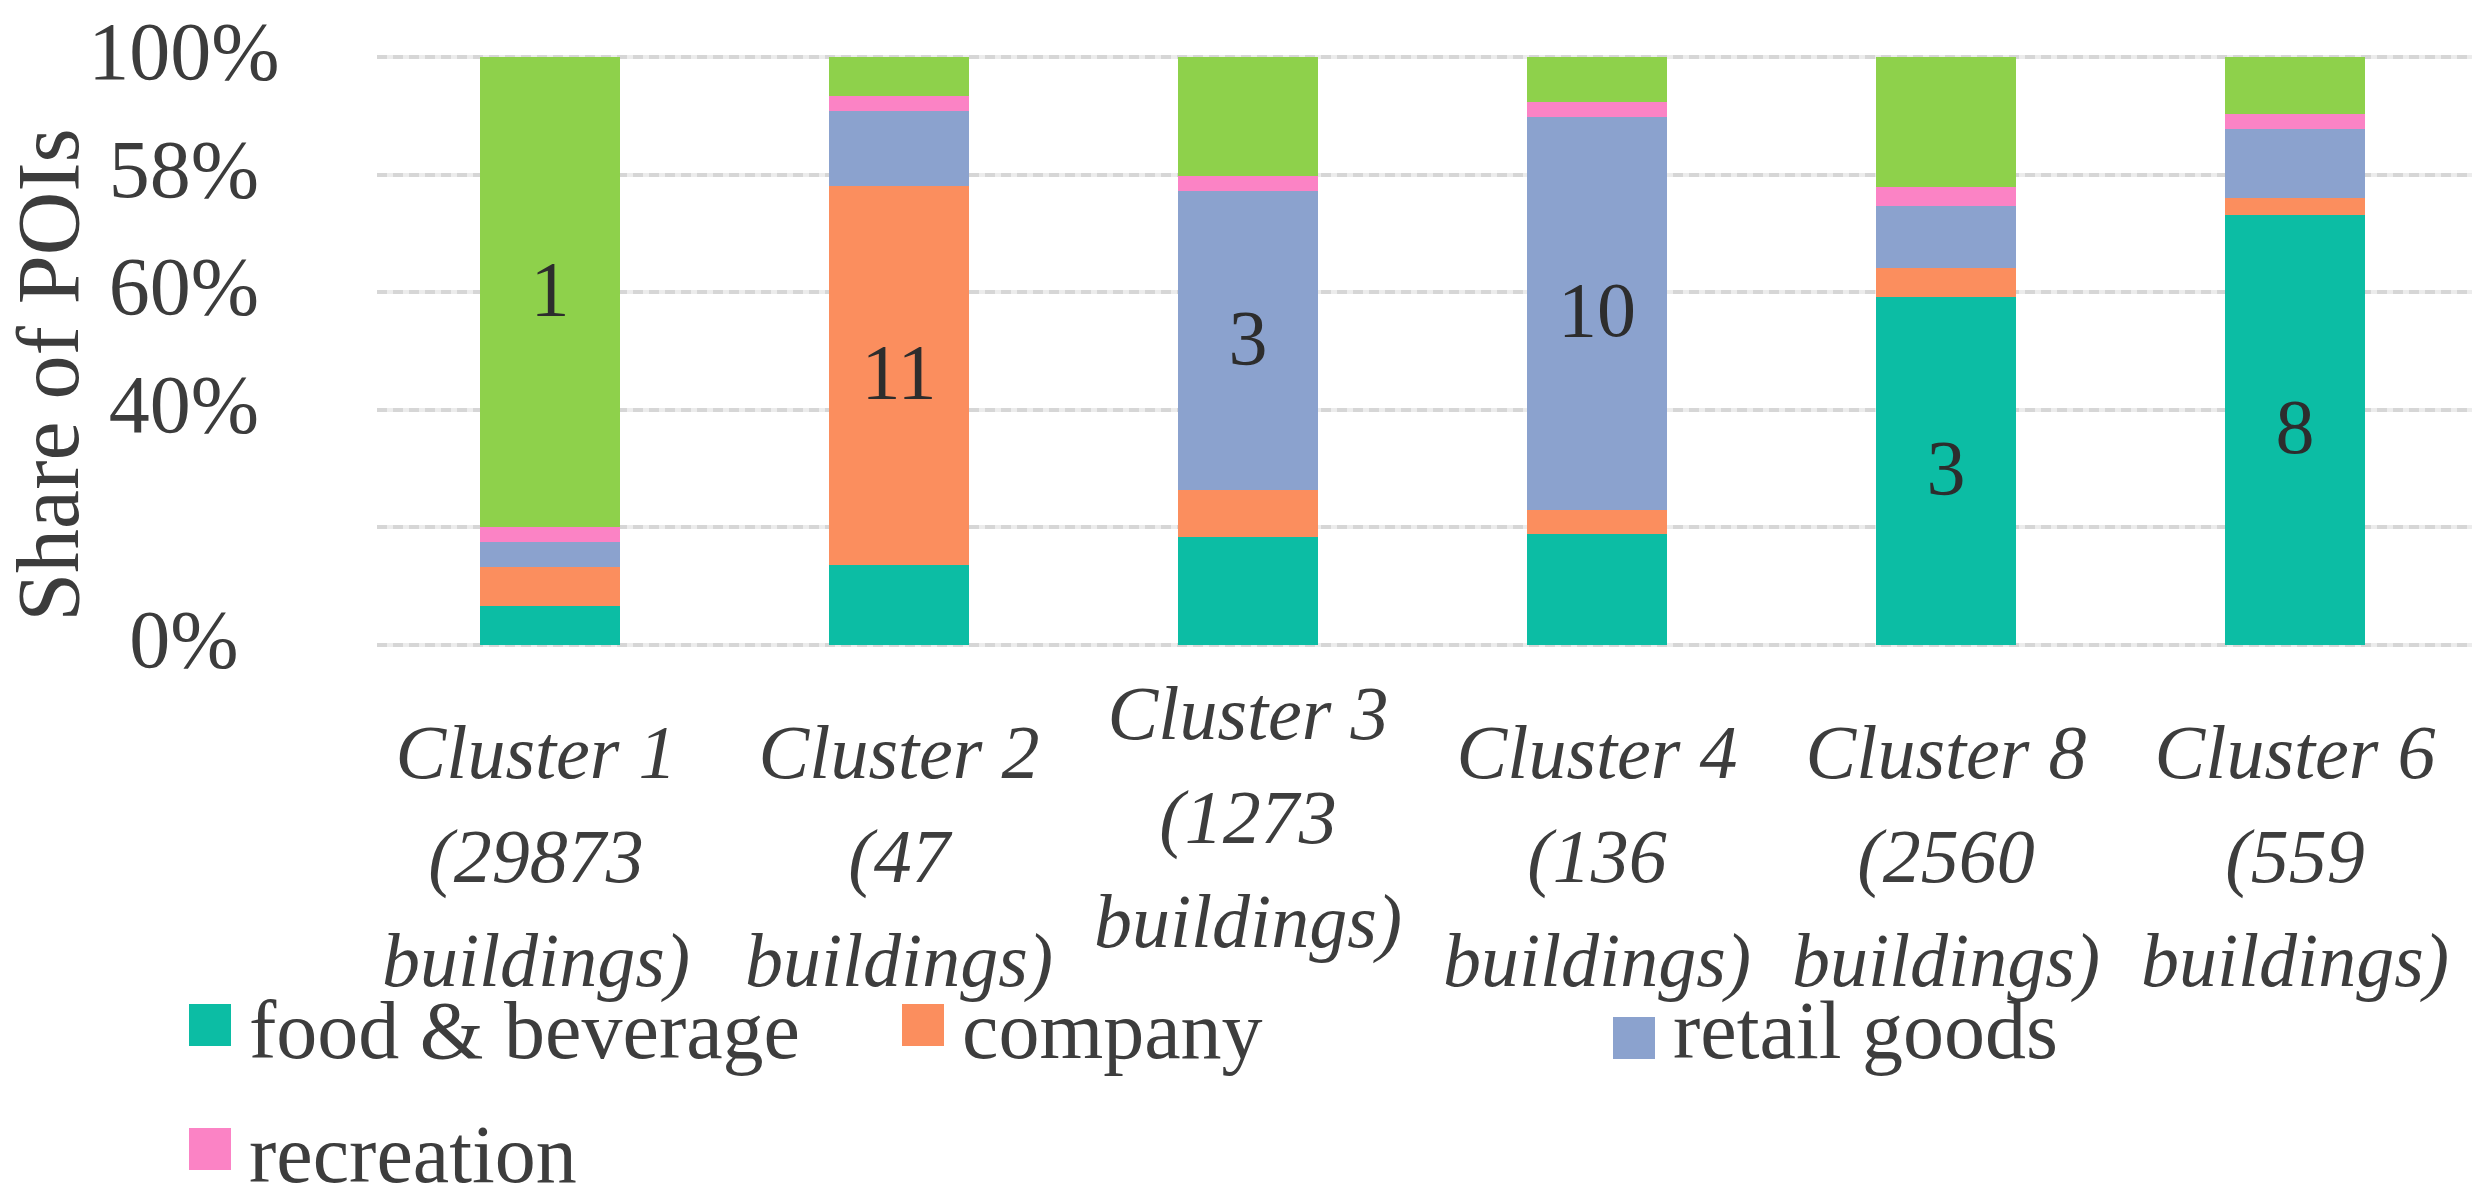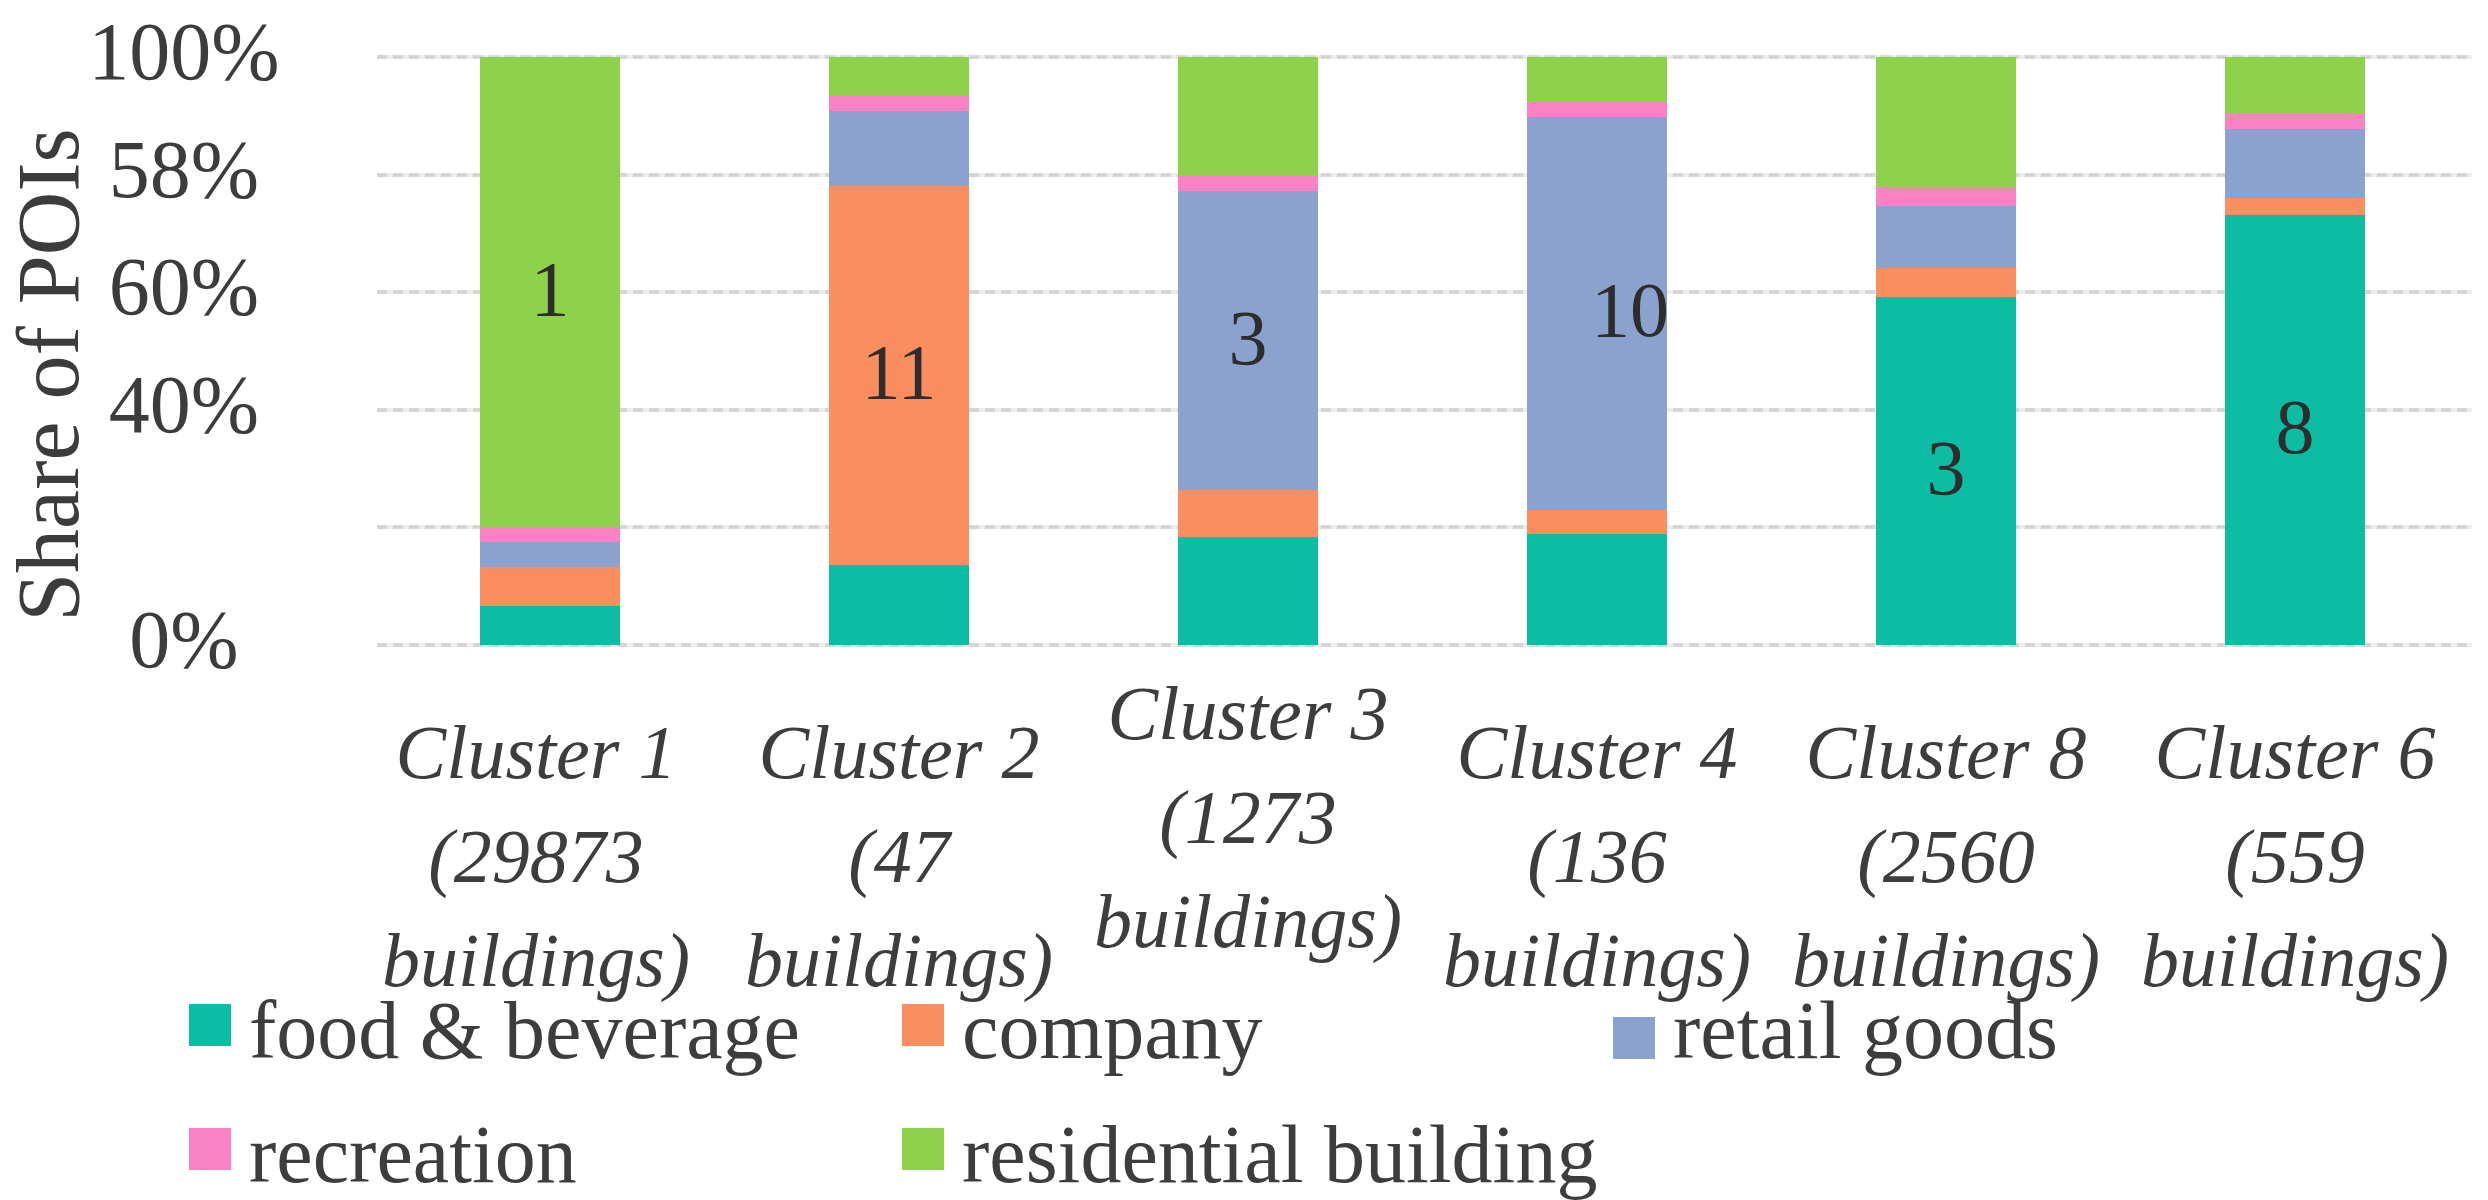--- a/index.html
+++ b/index.html
@@ -75,21 +75,21 @@
       <div class="bar-seg" style="left: 1178px; width: 140px; top: 490.356px; height: 46.452px; background: rgb(251, 142, 94);"></div>
       <div class="bar-seg" style="left: 1178px; width: 140px; top: 191.064px; height: 299.292px; background: rgb(139, 162, 206);"></div>
       <div class="bar-seg" style="left: 1178px; width: 140px; top: 176.364px; height: 14.7px; background: rgb(251, 131, 197);"></div>
       <div class="bar-seg" style="left: 1178px; width: 140px; top: 57px; height: 119.364px; background: rgb(142, 209, 75);"></div>
       <div class="bar-num" style="left: 1178px; top: 296.71px;">3</div>
       <div class="bar-seg" style="left: 1527px; width: 140px; top: 534.456px; height: 110.544px; background: rgb(12, 189, 164);"></div>
       <div class="bar-seg" style="left: 1527px; width: 140px; top: 509.76px; height: 24.696px; background: rgb(251, 142, 94);"></div>
       <div class="bar-seg" style="left: 1527px; width: 140px; top: 116.976px; height: 392.784px; background: rgb(139, 162, 206);"></div>
       <div class="bar-seg" style="left: 1527px; width: 140px; top: 102.276px; height: 14.7px; background: rgb(251, 131, 197);"></div>
       <div class="bar-seg" style="left: 1527px; width: 140px; top: 57px; height: 45.276px; background: rgb(142, 209, 75);"></div>
-      <div class="bar-num" style="left: 1527px; top: 269.368px; margin-left: 33px;">10</div>
+      <div class="bar-num" style="left: 1527px; top: 269.368px;">10</div>
       <div class="bar-seg" style="left: 1876px; width: 140px; top: 296.904px; height: 348.096px; background: rgb(12, 189, 164);"></div>
       <div class="bar-seg" style="left: 1876px; width: 140px; top: 268.092px; height: 28.812px; background: rgb(251, 142, 94);"></div>
       <div class="bar-seg" style="left: 1876px; width: 140px; top: 206.352px; height: 61.74px; background: rgb(139, 162, 206);"></div>
       <div class="bar-seg" style="left: 1876px; width: 140px; top: 186.948px; height: 19.404px; background: rgb(251, 131, 197);"></div>
       <div class="bar-seg" style="left: 1876px; width: 140px; top: 57px; height: 129.948px; background: rgb(142, 209, 75);"></div>
       <div class="bar-num" style="left: 1876px; top: 426.952px;">3</div>
       <div class="bar-seg" style="left: 2225px; width: 140px; top: 215.172px; height: 429.828px; background: rgb(12, 189, 164);"></div>
       <div class="bar-seg" style="left: 2225px; width: 140px; top: 198.12px; height: 17.052px; background: rgb(251, 142, 94);"></div>
       <div class="bar-seg" style="left: 2225px; width: 140px; top: 129.324px; height: 68.796px; background: rgb(139, 162, 206);"></div>
       <div class="bar-seg" style="left: 2225px; width: 140px; top: 114.036px; height: 15.288px; background: rgb(251, 131, 197);"></div>
@@ -138,18 +138,14 @@
         <div class="legend-text">company</div>
       </div>
       <div class="legend-item" style="left: 1613px; top: 1004px; align-items: center;">
         <div class="legend-swatch" style="background: rgb(139, 162, 206);"></div>
         <div class="legend-text">retail goods</div>
       </div>
       <div class="legend-item" style="left: 189px; top: 1128px;">
         <div class="legend-swatch" style="background: rgb(251, 131, 197);"></div>
         <div class="legend-text">recreation</div>
       </div>
-      <div class="legend-item" style="left: 902px; top: 1128px;">
-        <div class="legend-swatch" style="background: rgb(142, 209, 75);"></div>
-        <div class="legend-text">residential building</div>
-      </div>
     </div>
 </div>
 
 </body></html>

